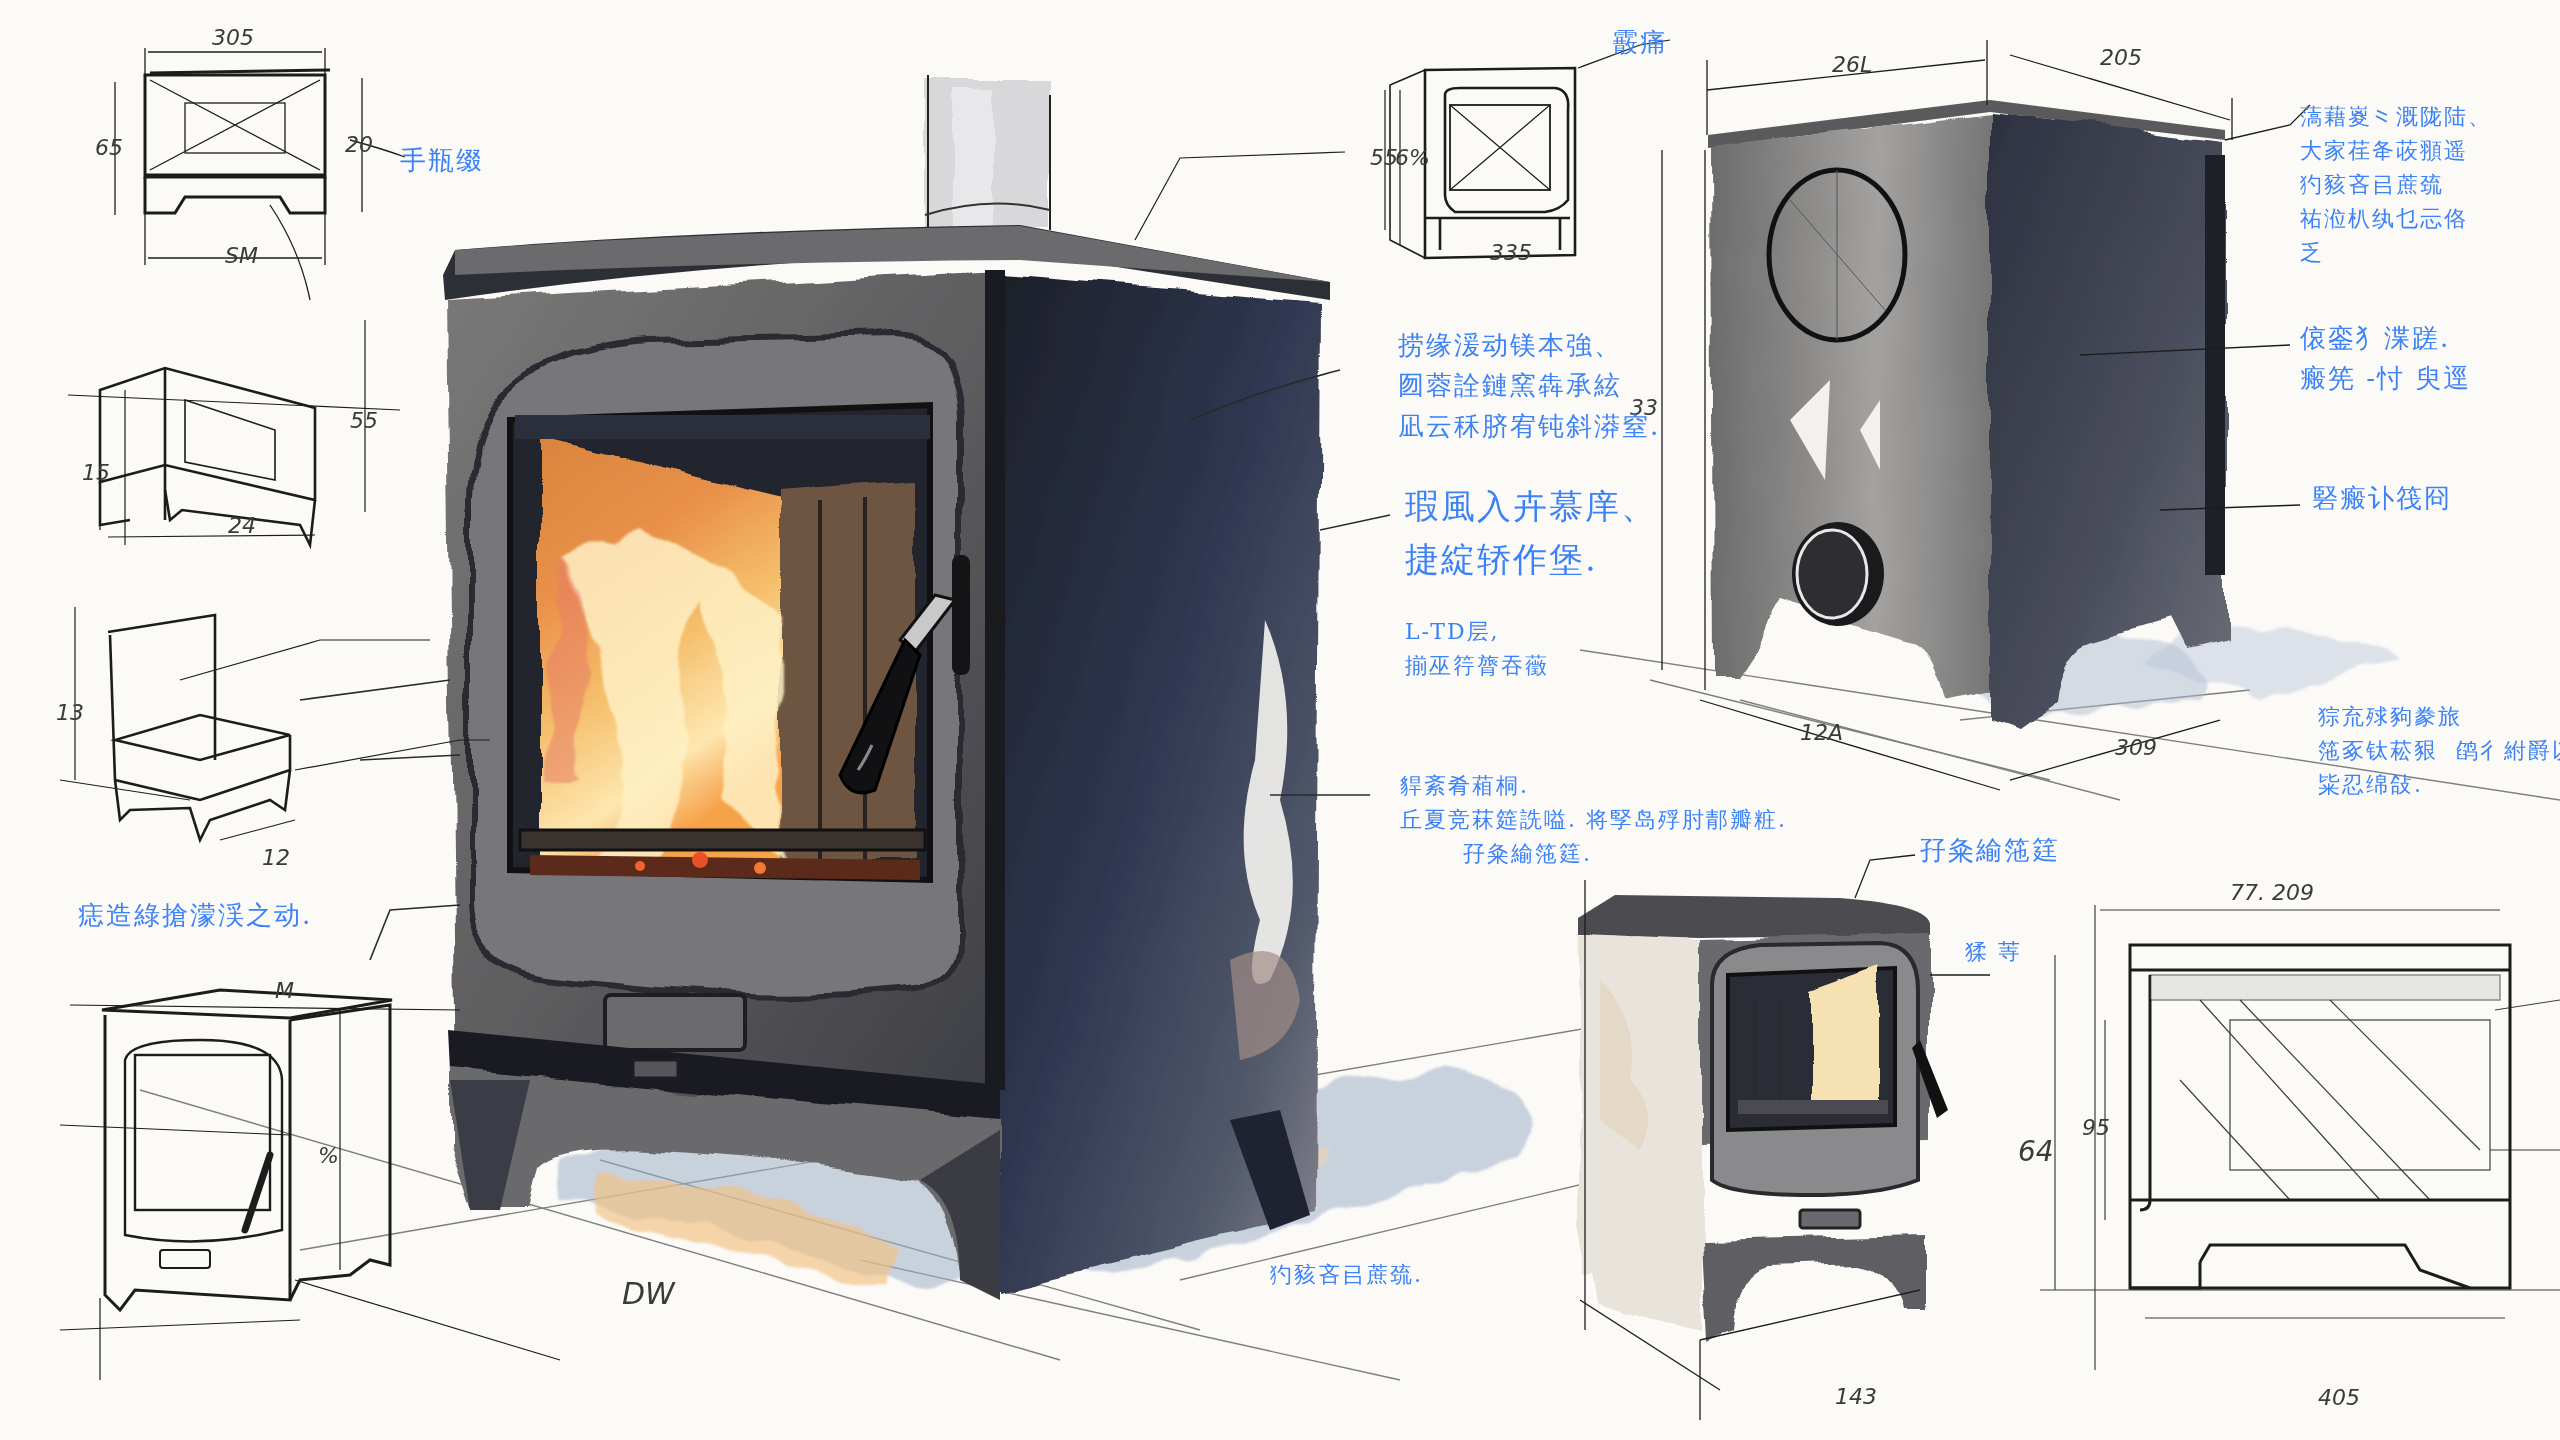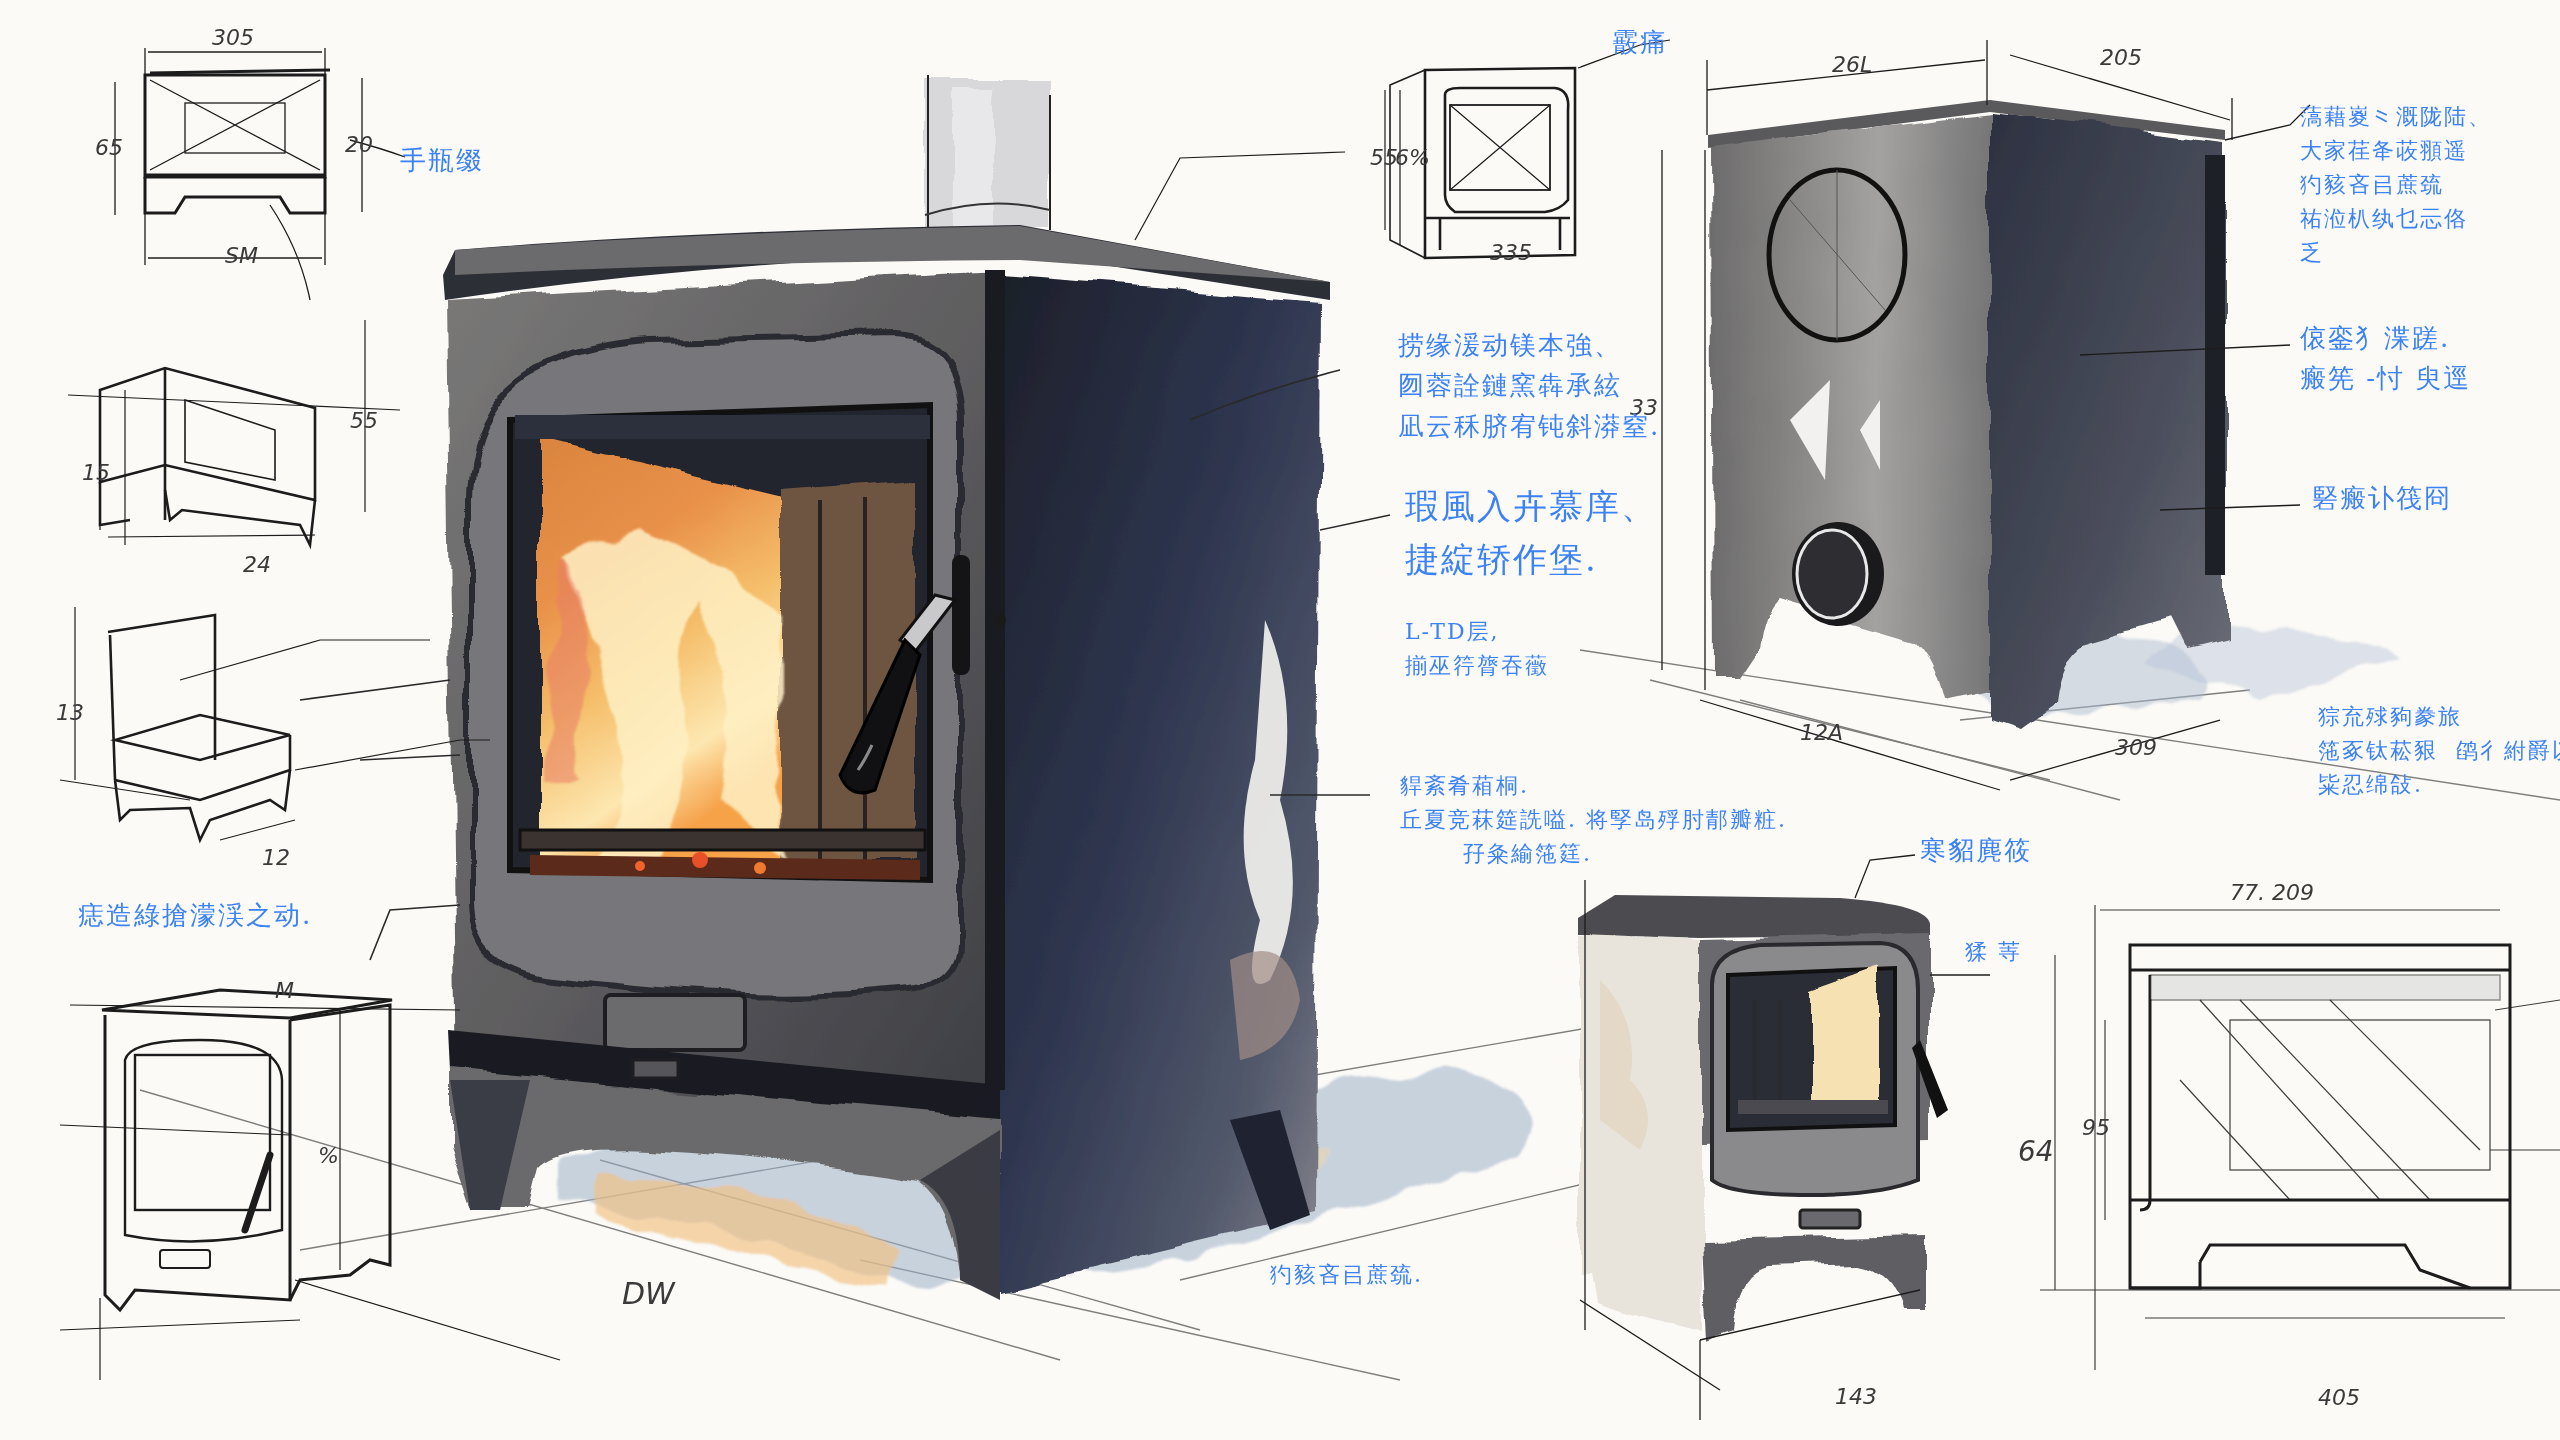--- a/index.html
+++ b/index.html
@@ -317,42 +317,42 @@
 </svg>
 
 <div class="dim" style="left:212px;top:25px;">305</div>
 <div class="dim" style="left:225px;top:243px;">SM</div>
 <div class="dim" style="left:95px;top:135px;">65</div>
 <div class="dim" style="left:345px;top:132px;">20</div>
 <div class="note md" style="left:400px;top:140px;">手瓶缀</div>
 
 <div class="dim" style="left:82px;top:460px;">15</div>
 <div class="dim" style="left:350px;top:408px;">55</div>
-<div class="dim" style="left:228px;top:552px;margin-left:15px;">24</div>
+<div class="dim" style="left:228px;top:513px;">24</div>
 <div class="dim" style="left:56px;top:700px;">13</div>
 <div class="dim" style="left:262px;top:828px;margin-top:17px;">12</div>
 
 <div class="note md" style="left:78px;top:895px;">痣造綠搶濛渓之动.</div>
 <div class="dim" style="left:275px;top:978px;">M</div>
 <div class="dim" style="left:318px;top:1143px;">%</div>
 
 <div class="dim" style="left:622px;top:1276px;font-size:30px;">DW</div>
 
 <div class="dim" style="left:1370px;top:145px;">55</div>
 <div class="dim" style="left:1395px;top:145px;">6%</div>
 <div class="dim" style="left:1490px;top:240px;">335</div>
 <div class="note md" style="left:1612px;top:22px;">霰痛</div>
 
 <div class="dim" style="left:1832px;top:52px;">26L</div>
 <div class="dim" style="left:2100px;top:45px;">205</div>
 <div class="dim" style="left:1630px;top:395px;">33</div>
 <div class="dim" style="left:1800px;top:720px;">12A</div>
 <div class="dim" style="left:2115px;top:735px;">309</div>
 
-<div class="note md" style="left:1920px;top:830px;">寒貂麂筱</div>
+<div class="note md" style="left:1920px;top:830px;">孖粂緰筂筳</div>
 <div class="note sm" style="left:1965px;top:935px;">猱 䓁</div>
 <div class="dim" style="left:1835px;top:1340px;margin-top:44px;">143</div>
 
 <div class="dim" style="left:2230px;top:880px;">77. 209</div>
 <div class="dim" style="left:2018px;top:1135px;font-size:28px;">64</div>
 <div class="dim" style="left:2082px;top:1115px;">95</div>
 <div class="dim" style="left:2318px;top:1385px;">405</div>
 
 <div class="note md" style="left:1398px;top:325px;">捞缘湲动镁本強、
 囫蓉詮鏈窯犇承絃

